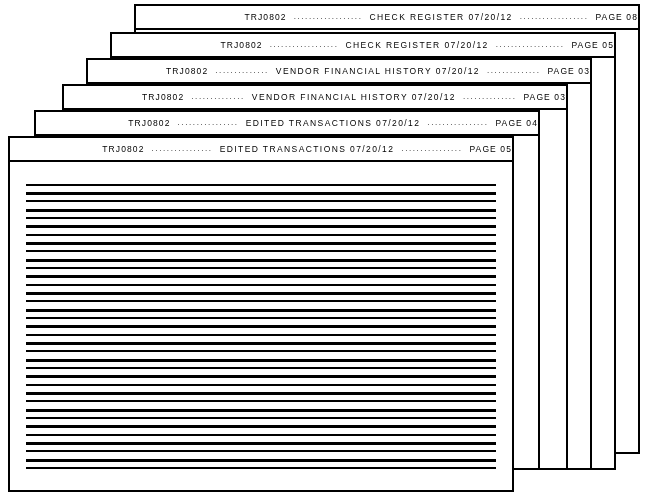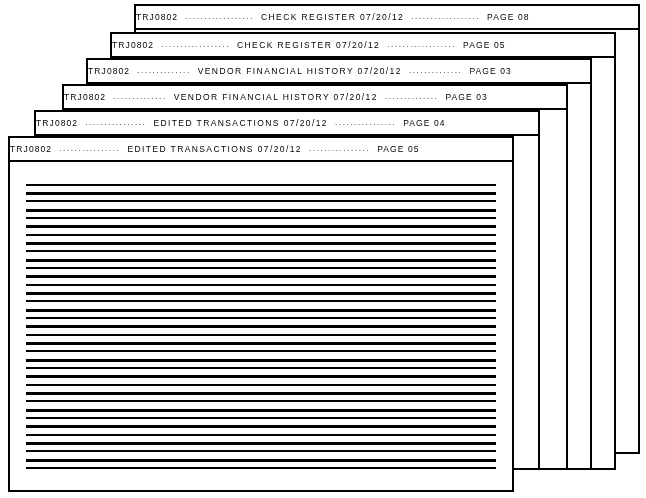--- a/index.html
+++ b/index.html
@@ -22,21 +22,21 @@
     box-sizing: border-box;
   }
   .page-header {
     position: absolute;
     left: 0;
     right: 0;
     top: 0;
     height: 22px;
     display: flex;
     align-items: center;
-    justify-content: flex-start;
+    justify-content: flex-end;
     white-space: nowrap;
     overflow: hidden;
   }
   .hdr-line {
     display: flex;
     align-items: center;
     gap: 0;
     font-size: 8.5px;
     letter-spacing: 1.1px;
     color: #000000;

